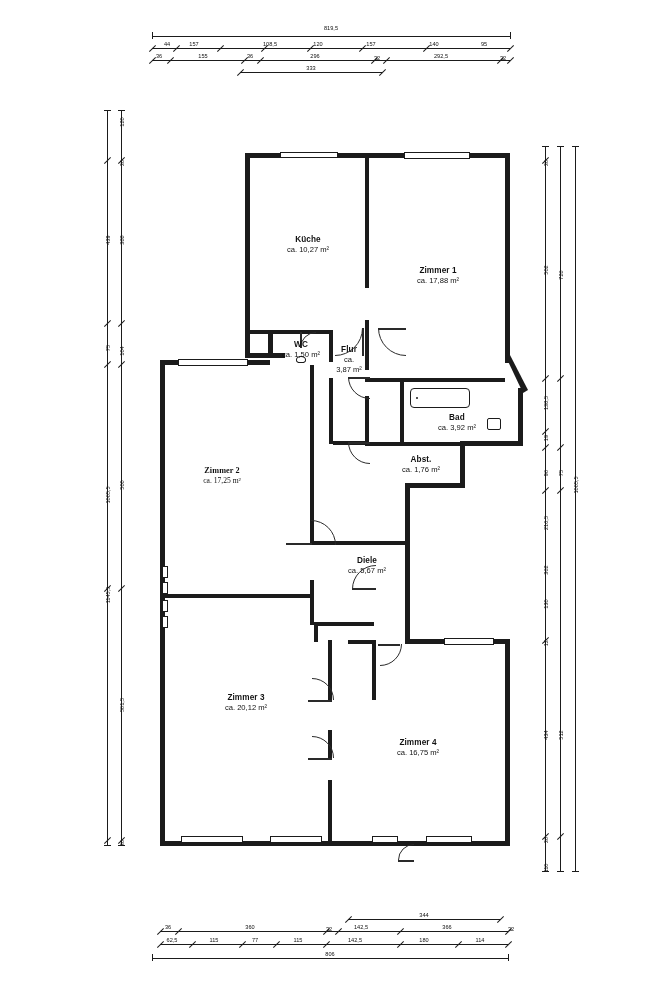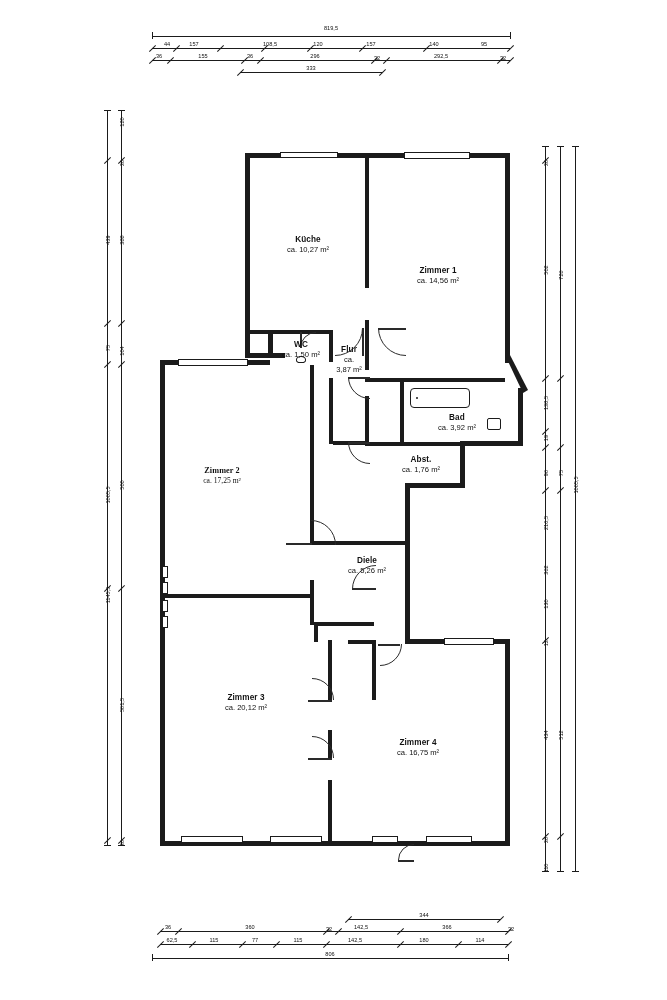--- a/index.html
+++ b/index.html
@@ -385,21 +385,21 @@
 
   <div class="fixture" style="left:296px;top:356px;width:10px;height:7px;border-radius:50% 50% 40% 40%;"></div>
 
   <div class="room" style="left:258px;top:235px;width:100px;">
     <div class="rname">Küche</div>
     <div class="rarea">ca. 10,27 m²</div>
   </div>
 
   <div class="room" style="left:386px;top:266px;width:104px;">
     <div class="rname">Zimmer 1</div>
-    <div class="rarea">ca. 14,56 m²</div>
+    <div class="rarea">ca. 17,88 m²</div>
   </div>
 
   <div class="room" style="left:272px;top:340px;width:58px;">
     <div class="rname">WC</div>
     <div class="rarea">ca. 1,50 m²</div>
   </div>
 
   <div class="room" style="left:328px;top:345px;width:42px;">
     <div class="rname">Flur</div>
     <div class="rarea">ca.</div>
@@ -416,21 +416,21 @@
     <div class="rarea">ca. 1,76 m²</div>
   </div>
 
   <div class="room" style="left:170px;top:466px;width:104px;font-family:Liberation Serif, serif;">
     <div class="rname">Zimmer 2</div>
     <div class="rarea">ca. 17,25 m²</div>
   </div>
 
   <div class="room" style="left:327px;top:556px;width:80px;">
     <div class="rname">Diele</div>
-    <div class="rarea">ca. 5,26 m²</div>
+    <div class="rarea">ca. 5,67 m²</div>
   </div>
 
   <div class="room" style="left:194px;top:693px;width:104px;">
     <div class="rname">Zimmer 3</div>
     <div class="rarea">ca. 20,12 m²</div>
   </div>
 
   <div class="room" style="left:366px;top:738px;width:104px;">
     <div class="rname">Zimmer 4</div>
     <div class="rarea">ca. 16,75 m²</div>

